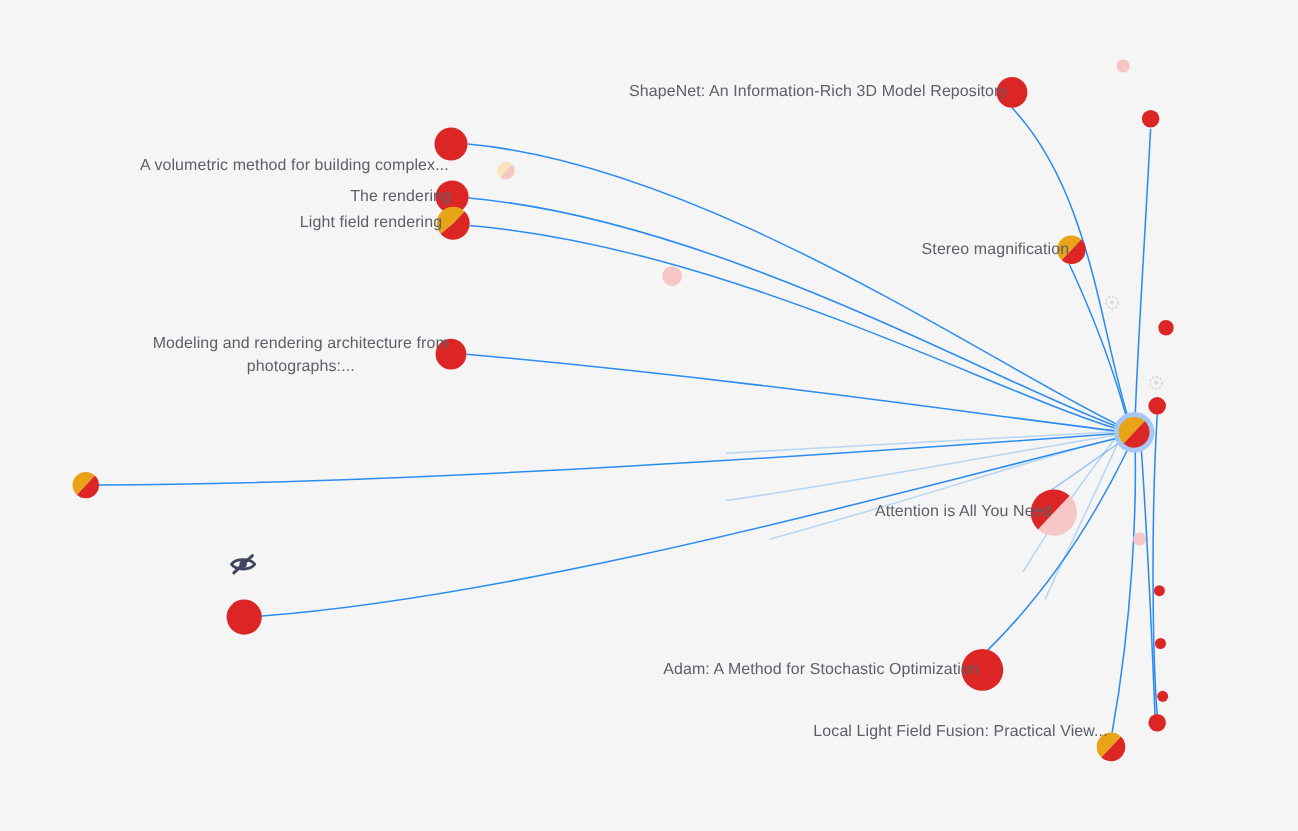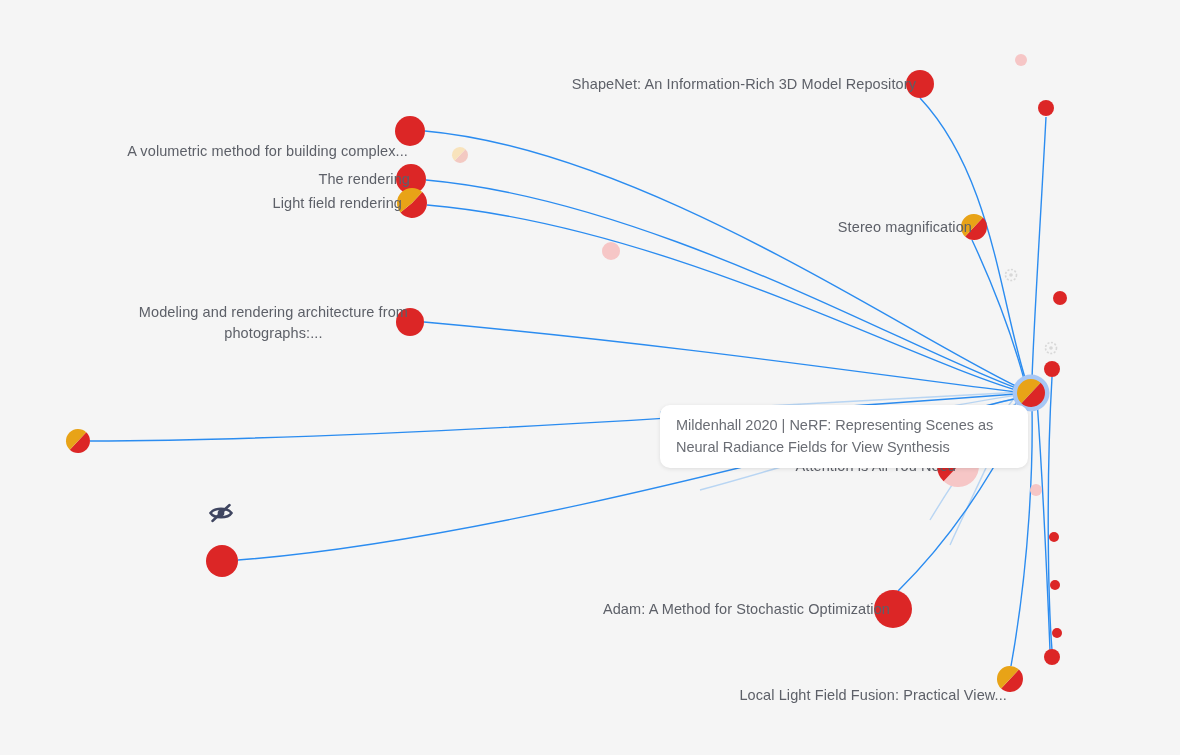--- a/index.html
+++ b/index.html
@@ -183,26 +183,22 @@
   <div id="labels-layer">
       <div class="node-label align-right" style="left: 916px; top: 84px;">ShapeNet: An Information-Rich 3D Model Repository</div>
       <div class="node-label align-right" style="left: 408px; top: 131px; margin-top: 20px;">A volumetric method for building complex...</div>
       <div class="node-label align-right" style="left: 410px; top: 179px;">The rendering</div>
       <div class="node-label align-right" style="left: 402px; top: 203px;">Light field rendering</div>
       <div class="node-label align-right" style="left: 972px; top: 227px;">Stereo magnification</div>
       <div class="node-label align-right" style="left: 408px; top: 323px; text-align: center;">Modeling and rendering architecture from
 photographs:...</div>
       <div class="node-label align-right" style="left: 956px; top: 466px;">Attention is All You Need</div>
       <div class="node-label align-right" style="left: 890px; top: 609px; text-align: right;">Adam: A Method for Stochastic Optimization</div>
-      <div class="node-label align-right" style="left: 1007px; top: 695px;">Local Light Field Fusion: Practical View...</div>
+      <div class="node-label align-right" style="left: 1007px; top: 666px;">Local Light Field Fusion: Practical View...</div>
     </div>
 
-  <div class="tooltip-card" id="node-tooltip" style="left: 660px; top: 405px; width: 368px;">
-    <div class="tooltip-text">Mildenhall 2020 |  NeRF: Representing Scenes as
-Neural Radiance Fields for View Synthesis</div>
-  </div>
 
 <div class="eye-slash-icon" style="left: 221px; top: 513px;"><svg width="26" height="21" viewBox="0 0 24 20" fill="none">
         <path d="M2 10 C5.5 4.5, 18.5 4.5, 22 10 C18.5 15.5, 5.5 15.5, 2 10 Z" stroke="#3f4560" stroke-width="2.4" fill="none"></path>
         <circle cx="12" cy="10" r="3.2" fill="#3f4560"></circle>
         <line x1="4" y1="17.5" x2="20" y2="2.5" stroke="#3f4560" stroke-width="2.6" stroke-linecap="round"></line>
       </svg></div>
   </div>
 
 </body></html>

